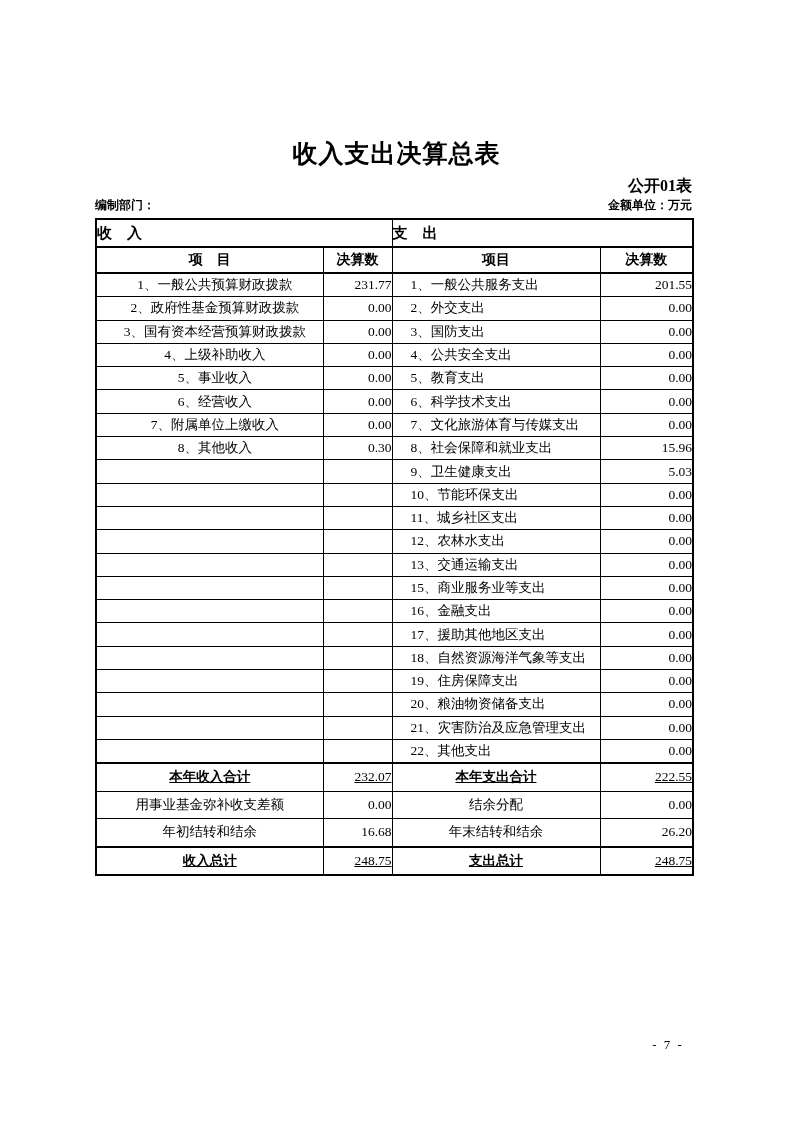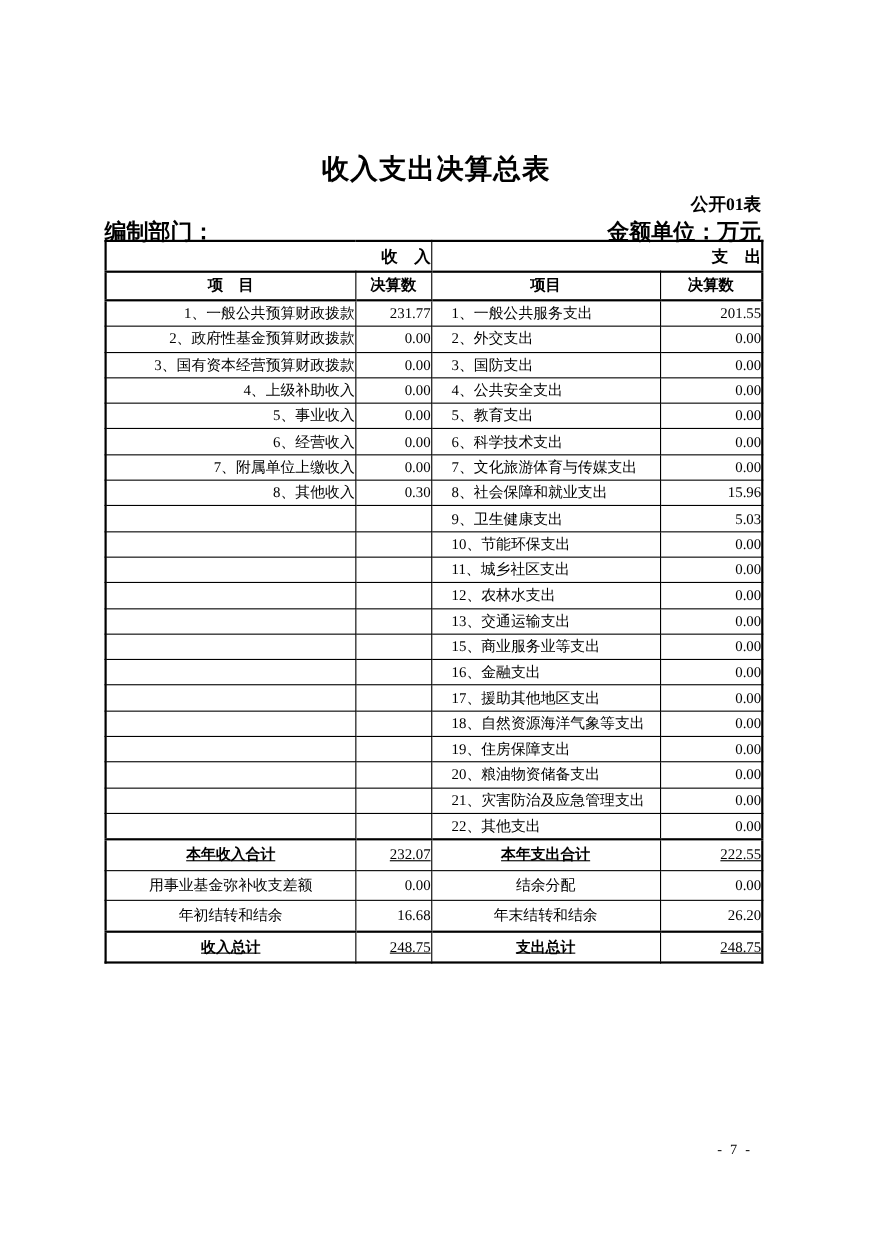--- a/index.html
+++ b/index.html
@@ -34,21 +34,21 @@
     font-size: 16px;
     font-weight: bold;
   }
   .meta-row {
     position: absolute;
     top: 197px;
     left: 95px;
     width: 597px;
     display: flex;
     justify-content: space-between;
-    font-size: 20px;
+    font-size: 12px;
     font-weight: bold;
   }
   table.budget {
     position: absolute;
     top: 218px;
     left: 95px;
     width: 597px;
     border-collapse: collapse;
     table-layout: fixed;
     border: 2.5px solid #000;
@@ -58,33 +58,33 @@
     padding: 0;
     font-size: 13.5px;
     font-weight: normal;
     overflow: hidden;
     white-space: nowrap;
   }
   tr.section-header-row th {
     height: 26px;
     font-size: 15px;
     font-weight: bold;
-    text-align: right;
+    text-align: left;
     border-bottom-width: 2px;
   }
   tr.col-header-row th {
     height: 24px;
     font-size: 14px;
     font-weight: bold;
     text-align: center;
     border-bottom-width: 2px;
   }
   tr.data-row td { height: 22.3px; }
   tr.summary-row td { height: 26.5px; }
-  td.item-cell.income-item { text-align: right; padding-left: 10px; }
+  td.item-cell.income-item { text-align: center; padding-left: 10px; }
   td.item-cell.expense-item { text-align: left; padding-left: 18px; }
   td.value-cell { text-align: right; padding-right: 3px; }
   tr.summary-row td.item-cell {
     text-align: center;
     padding-left: 0;
   }
   tr.bold-row td { font-weight: bold; }
   tr.bold-row td.value-cell { font-weight: normal; }
   tr.thick-top td { border-top-width: 2.5px; text-decoration: underline; }
   .page-number {

